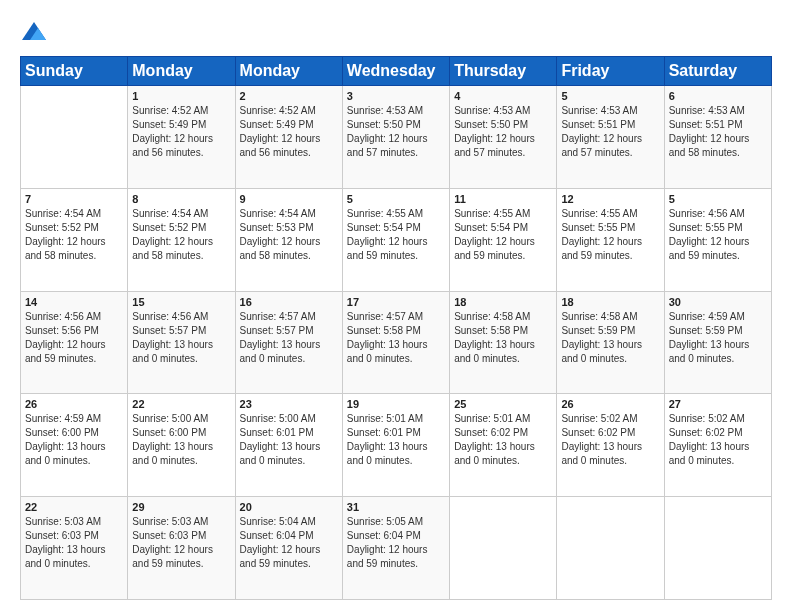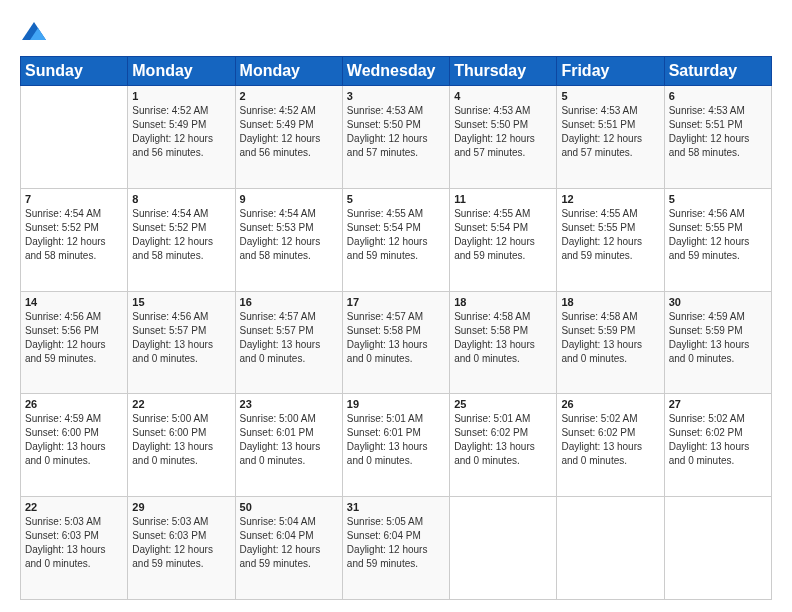--- a/index.html
+++ b/index.html
@@ -338,21 +338,21 @@
 and 0 minutes.</div>
           </td>
           <td>
             <span class="day-number">29</span>
             <div class="day-info" style="white-space: pre-line;">Sunrise: 5:03 AM
 Sunset: 6:03 PM
 Daylight: 12 hours
 and 59 minutes.</div>
           </td>
           <td>
-            <span class="day-number">50</span>
+            <span class="day-number">20</span>
             <div class="day-info" style="white-space: pre-line;">Sunrise: 5:04 AM
 Sunset: 6:04 PM
 Daylight: 12 hours
 and 59 minutes.</div>
           </td>
           <td>
             <span class="day-number">31</span>
             <div class="day-info" style="white-space: pre-line;">Sunrise: 5:05 AM
 Sunset: 6:04 PM
 Daylight: 12 hours

